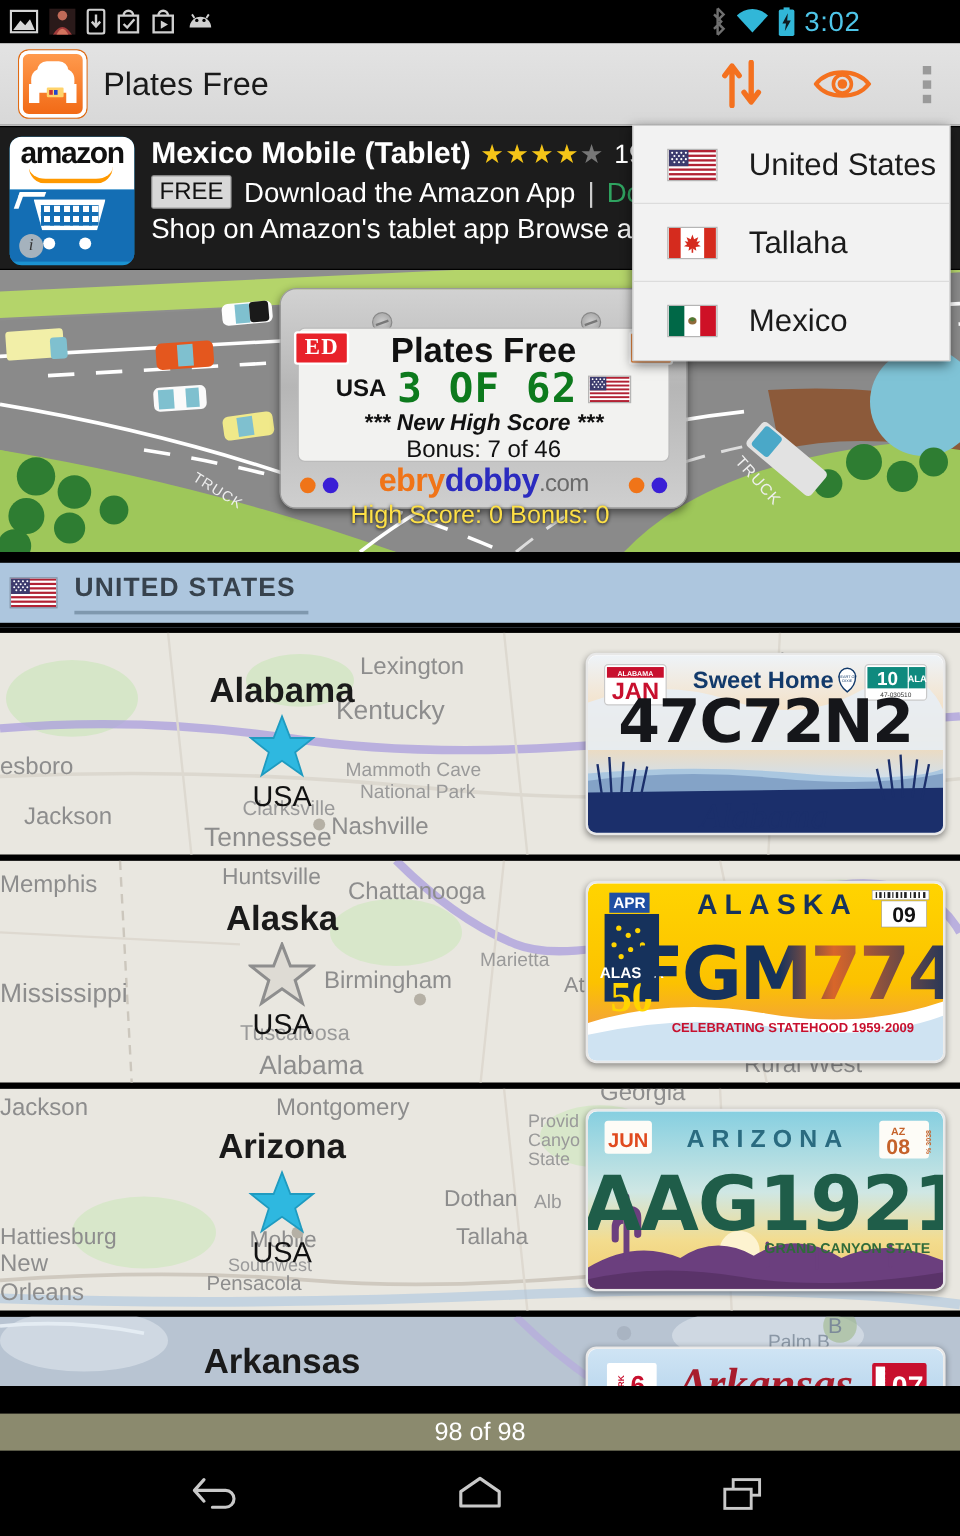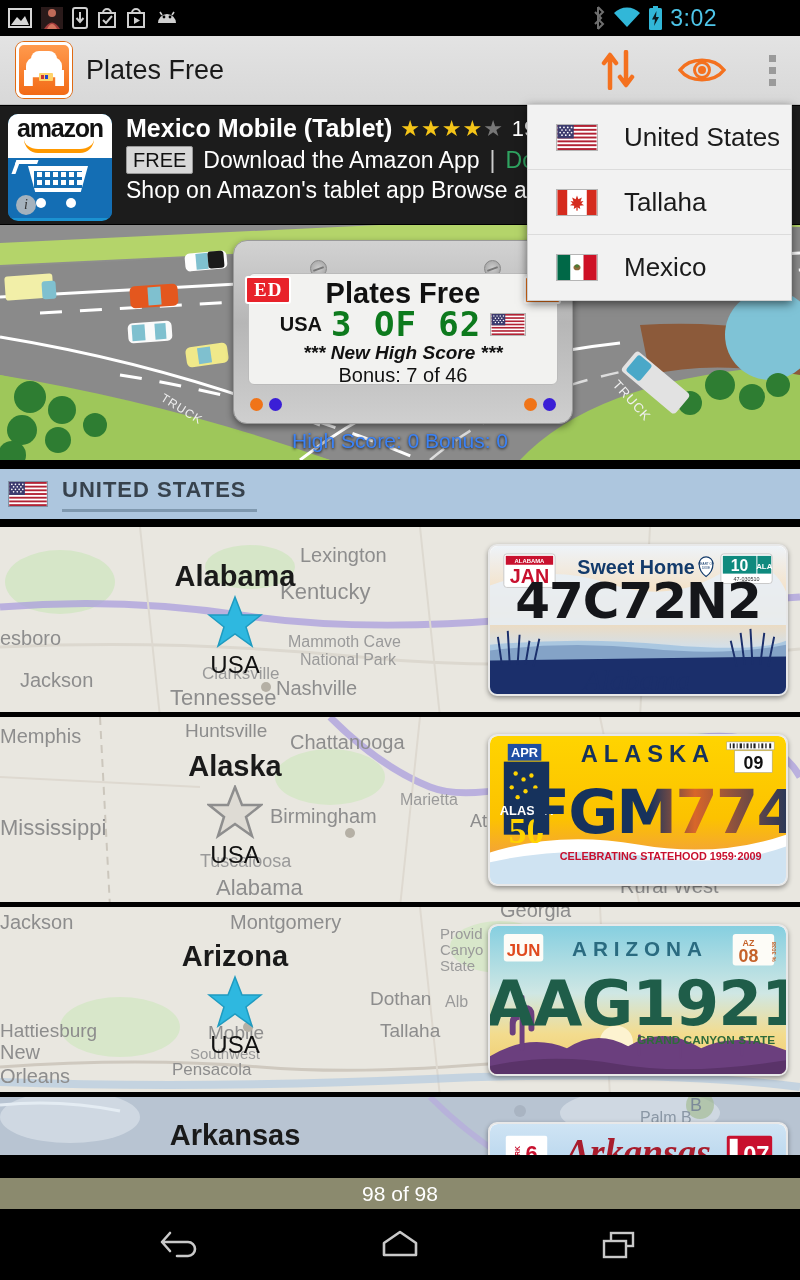--- a/index.html
+++ b/index.html
@@ -166,22 +166,22 @@
   }
   .brand { font-size: 27px; font-weight: bold; letter-spacing: -0.5px; }
   .brand .b1 { color: #f07418; } .brand .b2 { color: #2b2bbf; }
   .brand .dot { color: #6a6a6a; font-size: 20px; font-weight: normal; }
   .dots { position: absolute; bottom: 12px; display: flex; gap: 6px; }
   .dots.left { left: 16px; } .dots.right { right: 16px; }
   .dots i { width: 13px; height: 13px; border-radius: 50%; display: block; }
   .dots .o { background: #f07418; } .dots .p { background: #3a1fd6; }
 
   .hiscore-line {
-    position: absolute; top: 429px; left: 0; width: 800px; text-align: center;
-    color: #3b82f6; font-size: 21px; text-shadow: 0 1px 3px rgba(0,0,0,.9);
+    position: absolute; top: 418px; left: 0; width: 800px; text-align: center;
+    color: #fde047; font-size: 21px; text-shadow: 0 1px 3px rgba(0,0,0,.9);
   }
 
   
   .country-header {
     position: absolute; top: 465px; left: 0; width: 800px; height: 58px;
     background: #adc6de; border-top: 4px solid #000; border-bottom: 4px solid #000;
     display: flex; align-items: center; padding-left: 8px;
   }
   .country-header .ch-label {
     margin-left: 14px; font-size: 22px; font-weight: bold; color: #37424d;
@@ -459,20 +459,25 @@
       <div class="plate-bonus">Bonus: 7 of 46</div>
     </div>
     <div class="dots left">
         <i class="o"></i>
         <i class="p"></i>
       </div>
     <div class="dots right">
         <i class="o"></i>
         <i class="p"></i>
       </div>
+    <div class="brandbar">
+      <span class="brand">
+        <span class="b1">ebry</span><span class="b2">dobby</span><span class="dot">.com</span>
+      </span>
+    </div>
   </div>
 
   <div class="hiscore-line">High Score: 0 Bonus: 0</div>
 
   <div class="country-header">
     <svg class="flag" width="40" height="26" viewBox="0 0 36 23">
       <rect width="36" height="23" fill="#fff"></rect>
       <g fill="#b22234">
         <rect y="0" width="36" height="1.77"></rect>
           <rect y="3.54" width="36" height="1.77"></rect>

